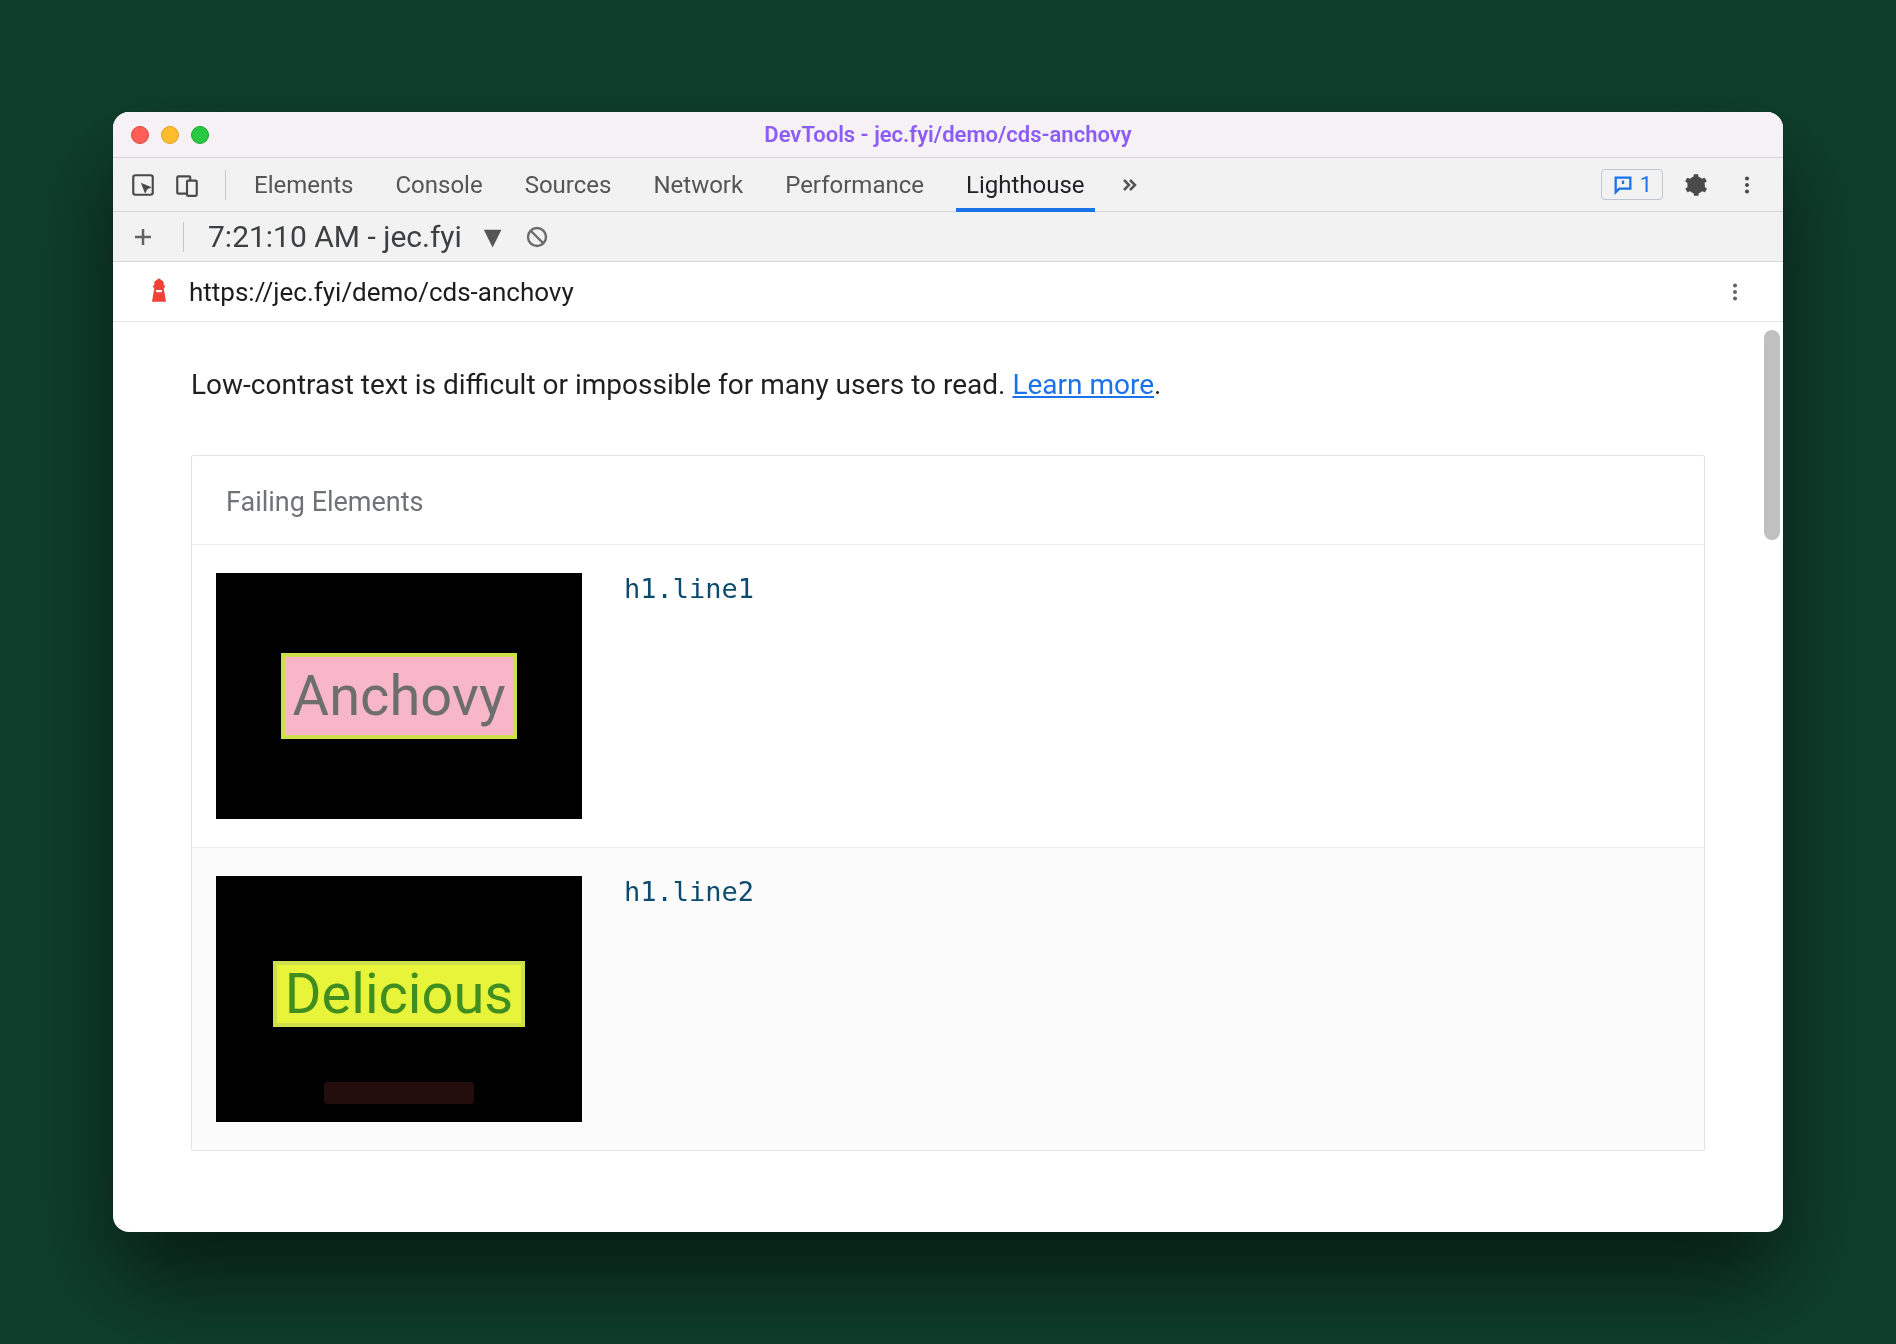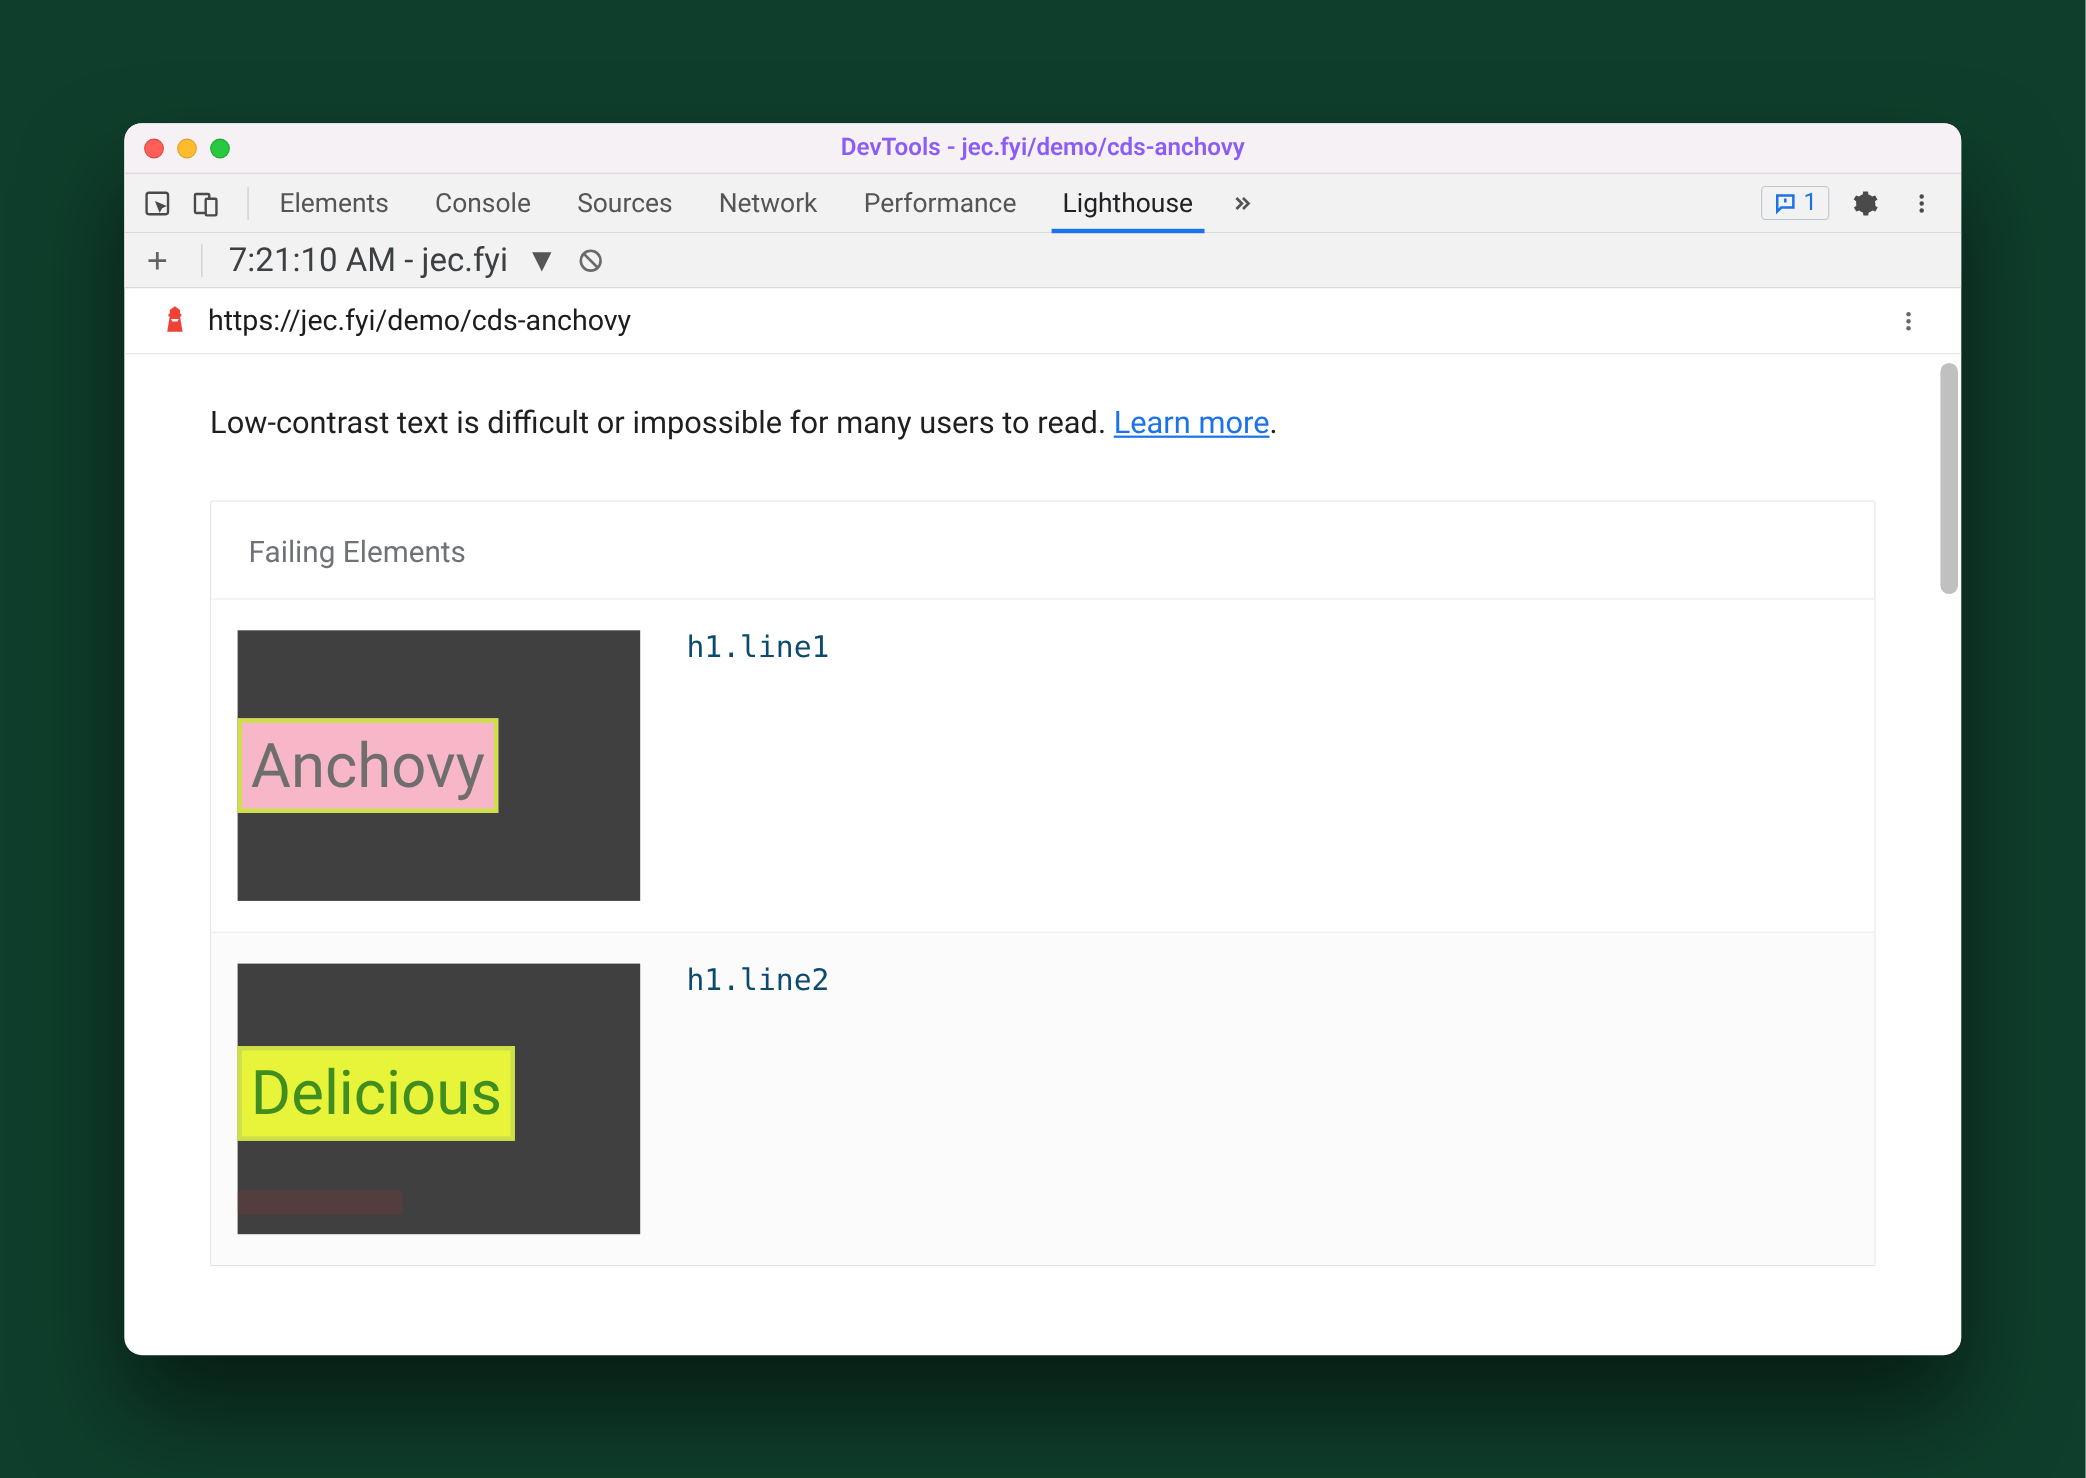--- a/index.html
+++ b/index.html
@@ -212,45 +212,45 @@
     display: flex;
     gap: 42px;
     padding: 28px 0 28px 0;
     background: #fbfbfb;
     border-top: 1px solid #ececec;
   }
   .fail-item:nth-of-type(2) { background:#fff; }
   .thumb {
     width: 366px;
     height: 246px;
-    background: #404040;
+    background: #000000;
     margin-left: 24px;
     position: relative;
-    display: flex; align-items: center; justify-content: flex-start;
+    display: flex; align-items: center; justify-content: center;
     flex-shrink: 0;
   }
   .thumb .box {
     border: 4px solid #cde04a;
     padding: 0 8px;
     display: flex; align-items: center; justify-content: center;
   }
   .thumb.t1 .box {
     background: #f7b7c8;
     color: #6e6e6e;
     font-size: 56px;
     font-weight: 400;
     height: 86px;
     filter: blur(0.3px);
   }
   .thumb.t2 .box {
     background: #e7f43a;
     color: #3f8e1f;
     font-size: 56px;
     font-weight: 400;
-    height: 86px;
+    height: 66px;
     filter: blur(0.4px);
     margin-top: -10px;
   }
   .thumb.t2 .under {
     position: absolute;
     bottom: 18px;
     width: 150px; height: 22px;
     background: rgba(140,50,50,0.25);
     border-radius: 3px;
   }

